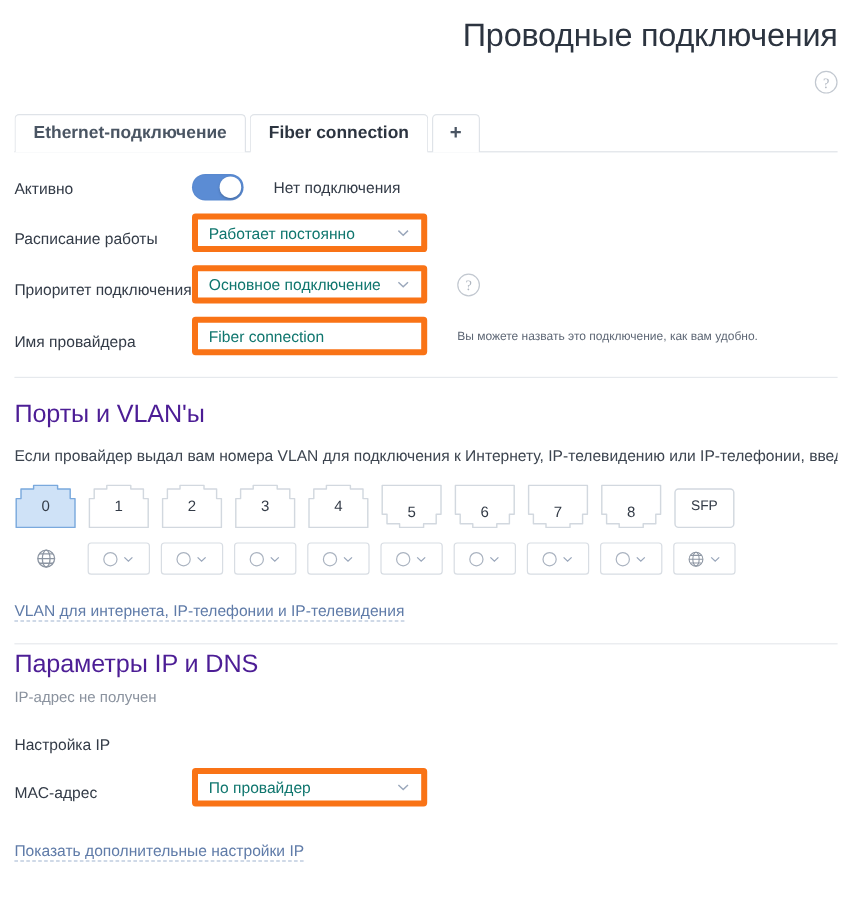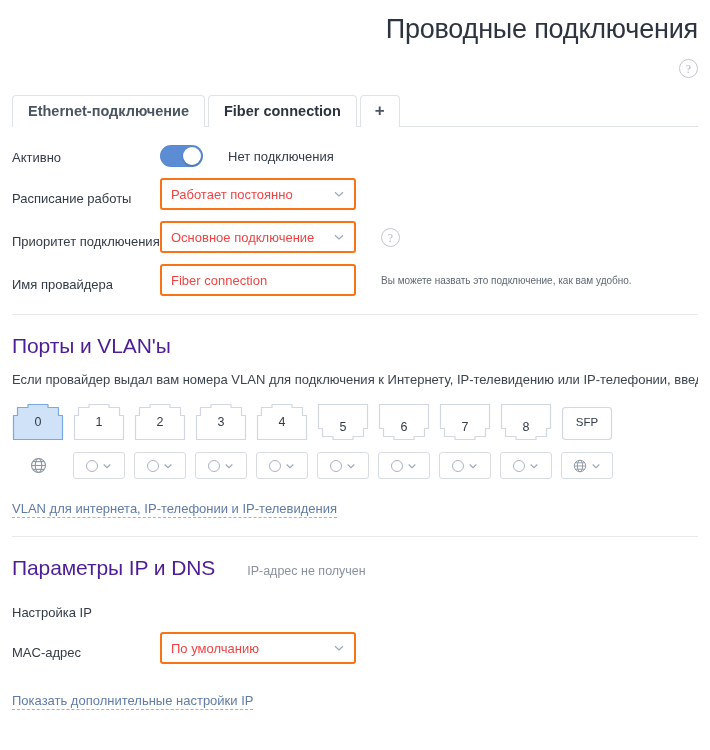--- a/index.html
+++ b/index.html
@@ -177,25 +177,25 @@
   .switch-text {
     font-size: 13px;
     color: #333b47;
   }
 
   
   .field {
     width: 196px;
     height: 32px;
     box-sizing: border-box;
-    border: 2px solid #f97316;
+    border: 5px solid #f97316;
     border-radius: 3px;
     background: #ffffff;
     font-size: 13px;
-    color: #ef4444;
+    color: #0f766e;
     display: flex;
     align-items: center;
     padding: 0 9px;
     position: relative;
     flex: 0 0 auto;
     cursor: pointer;
   }
   .field .val {
     flex: 1 1 auto;
     overflow: hidden;
@@ -228,22 +228,23 @@
   h2.section-title {
     font-size: 21px;
     font-weight: 400;
     color: #4c1d95;
     margin: 19px 0 0 0;
     letter-spacing: -0.1px;
   }
   .section-head {
     display: flex;
     align-items: baseline;
-    gap: 32px;
-    margin-top: 19px;
+    gap: 8px;
+    margin-top: 5px;
+    flex-direction: column;
   }
   .section-head h2 { margin: 0; }
   .section-note {
     font-size: 12.5px;
     color: #8a929e;
   }
   .section-desc {
     font-size: 13px;
     color: #3c444f;
     margin-top: 14px;
@@ -623,21 +624,21 @@
 
     <div class="form" style="margin-top:16px;">
       <div class="row">
         <div class="row-label">Настройка IP</div>
       </div>
 
       <div class="row">
         <div class="row-label">MAC-адрес</div>
         <div class="control-col">
           <div class="field">
-            <span class="val">По умолчанию</span>
+            <span class="val">По провайдер</span>
             <span class="chev">
               <svg viewBox="0 0 12 12" width="12" height="12">
                   <path d="M2 4.2 L6 8 L10 4.2" fill="none" stroke="currentColor" stroke-width="1.2"></path>
                 </svg>
             </span>
           </div>
         </div>
       </div>
     </div>
 

